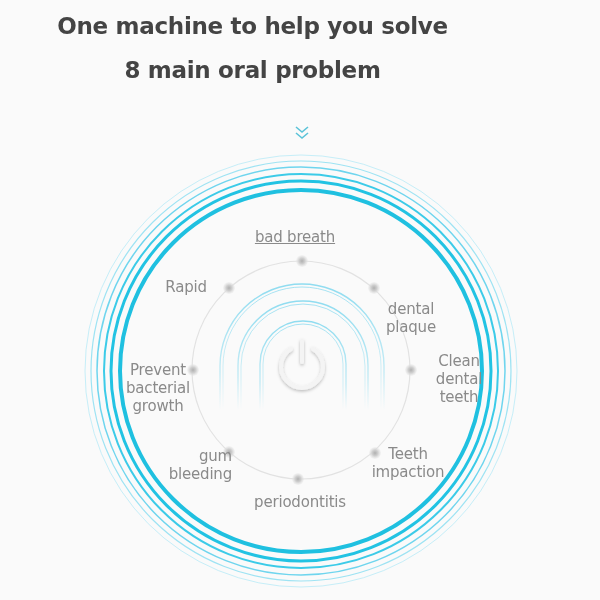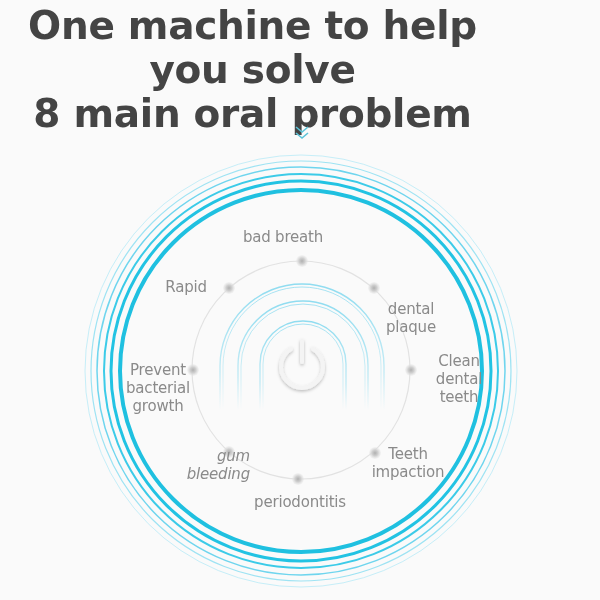--- a/index.html
+++ b/index.html
@@ -1,17 +1,17 @@
 <!DOCTYPE html>
 <html><head>
 <meta charset="utf-8">
 <style>
   html, body { margin:0; padding:0; }
   body { width:600px; height:600px; background:#fafafa; position:relative; overflow:hidden; font-family:"DejaVu Sans", sans-serif; }
-  .title { position:absolute; left:0; top:4px; width:505px; text-align:center; color:#444444; font-weight:bold; font-size:39px; line-height:44px; letter-spacing:-0.3px; }
+  .title { position:absolute; left:0; top:4px; width:505px; text-align:center; color:#444444; font-weight:bold; font-size:23px; line-height:44px; letter-spacing:-0.3px; }
   .chev { position:absolute; left:292px; top:124px; width:20px; height:20px; }
   .diagram { position:absolute; left:0; top:0; width:600px; height:600px; }
   .label { position:absolute; color:#8a8a8a; font-size:15px; line-height:18px; white-space:nowrap; letter-spacing:-0.2px; }
   .label.c { text-align:center; }
   .label.r { text-align:right; }
 </style>
 </head>
 <body>
 
 <div class="title">
@@ -71,21 +71,21 @@
     <circle cx="374" cy="288" r="6" fill="url(#dotg)"></circle>
     <circle cx="411" cy="370" r="6" fill="url(#dotg)"></circle>
     <circle cx="375" cy="453" r="6" fill="url(#dotg)"></circle>
     <circle cx="298" cy="479" r="6" fill="url(#dotg)"></circle>
     <circle cx="229" cy="452" r="6" fill="url(#dotg)"></circle>
     <circle cx="193" cy="370" r="6" fill="url(#dotg)"></circle>
     <circle cx="229" cy="288" r="6" fill="url(#dotg)"></circle>
   </g>
 </svg>
 
-<div class="label c" style="left:223px; top:228px; width:120px;">
+<div class="label c" style="left:235px; top:228px; width:120px;text-decoration:underline;">
   <div>bad breath</div>
 </div>
 
 <div class="label c" style="left:376px; top:260px; width:70px;margin-top:40px;">
   <div>dental</div>
   <div>plaque</div>
 </div>
 
 <div class="label c" style="left:414px; top:352px; width:66px;margin-left:12px;">
   <div>Clean</div>
@@ -95,21 +95,21 @@
 
 <div class="label c" style="left:366px; top:445px; width:84px;">
   <div>Teeth</div>
   <div>impaction</div>
 </div>
 
 <div class="label c" style="left:238px; top:493px; width:124px;">
   <div>periodontitis</div>
 </div>
 
-<div class="label r" style="left:168px; top:447px; width:82px;font-style:italic;">
+<div class="label r" style="left:150px; top:447px; width:82px;">
   <div>gum</div>
   <div>bleeding</div>
 </div>
 
 <div class="label c" style="left:122px; top:361px; width:72px;">
   <div>Prevent</div>
   <div>bacterial</div>
   <div>growth</div>
 </div>
 

